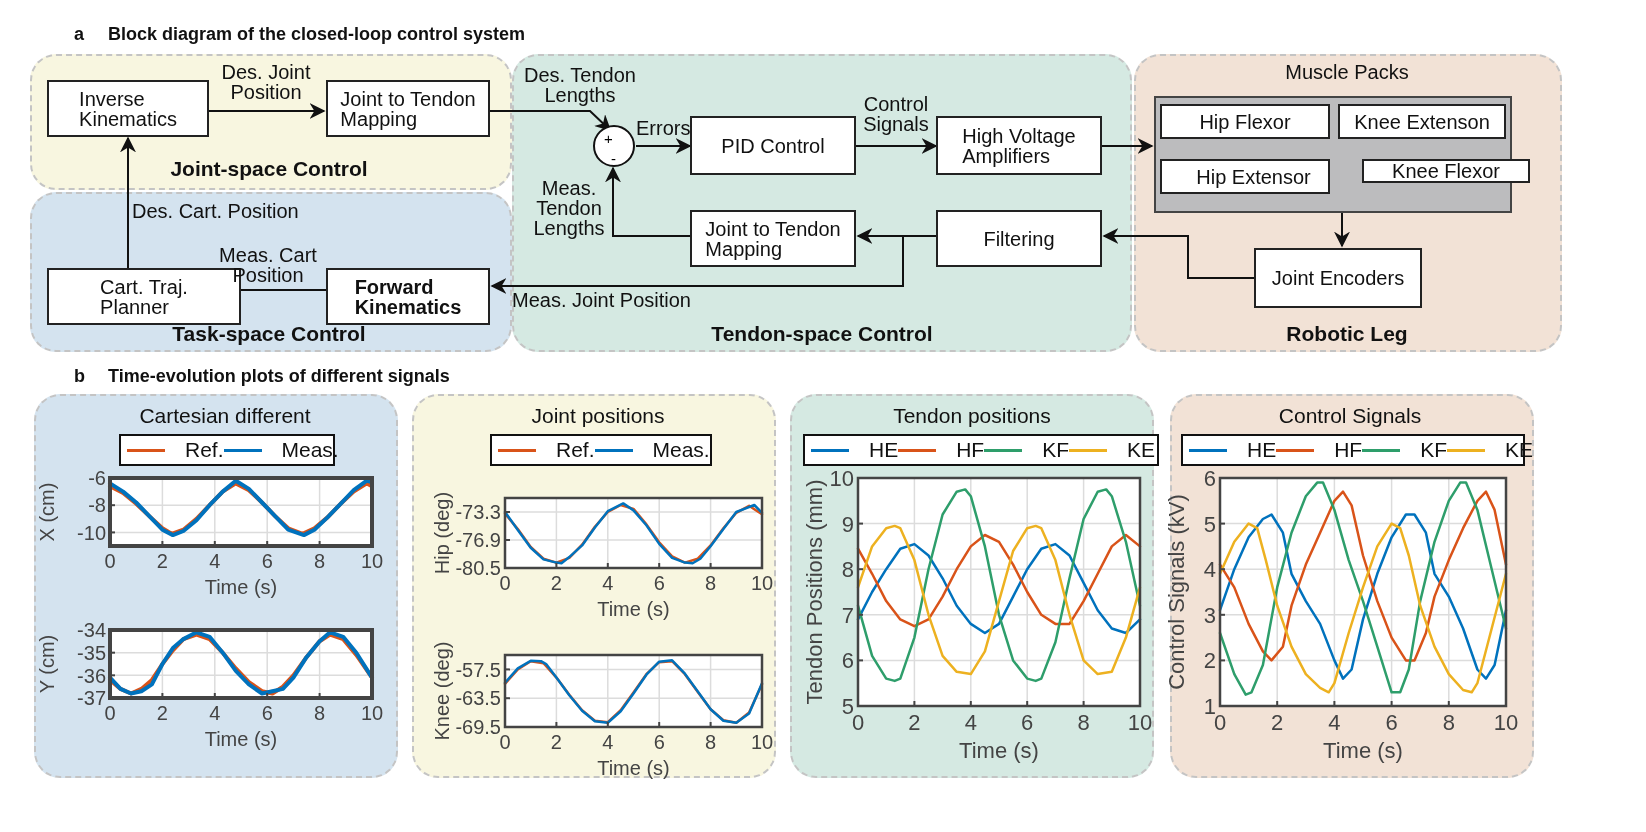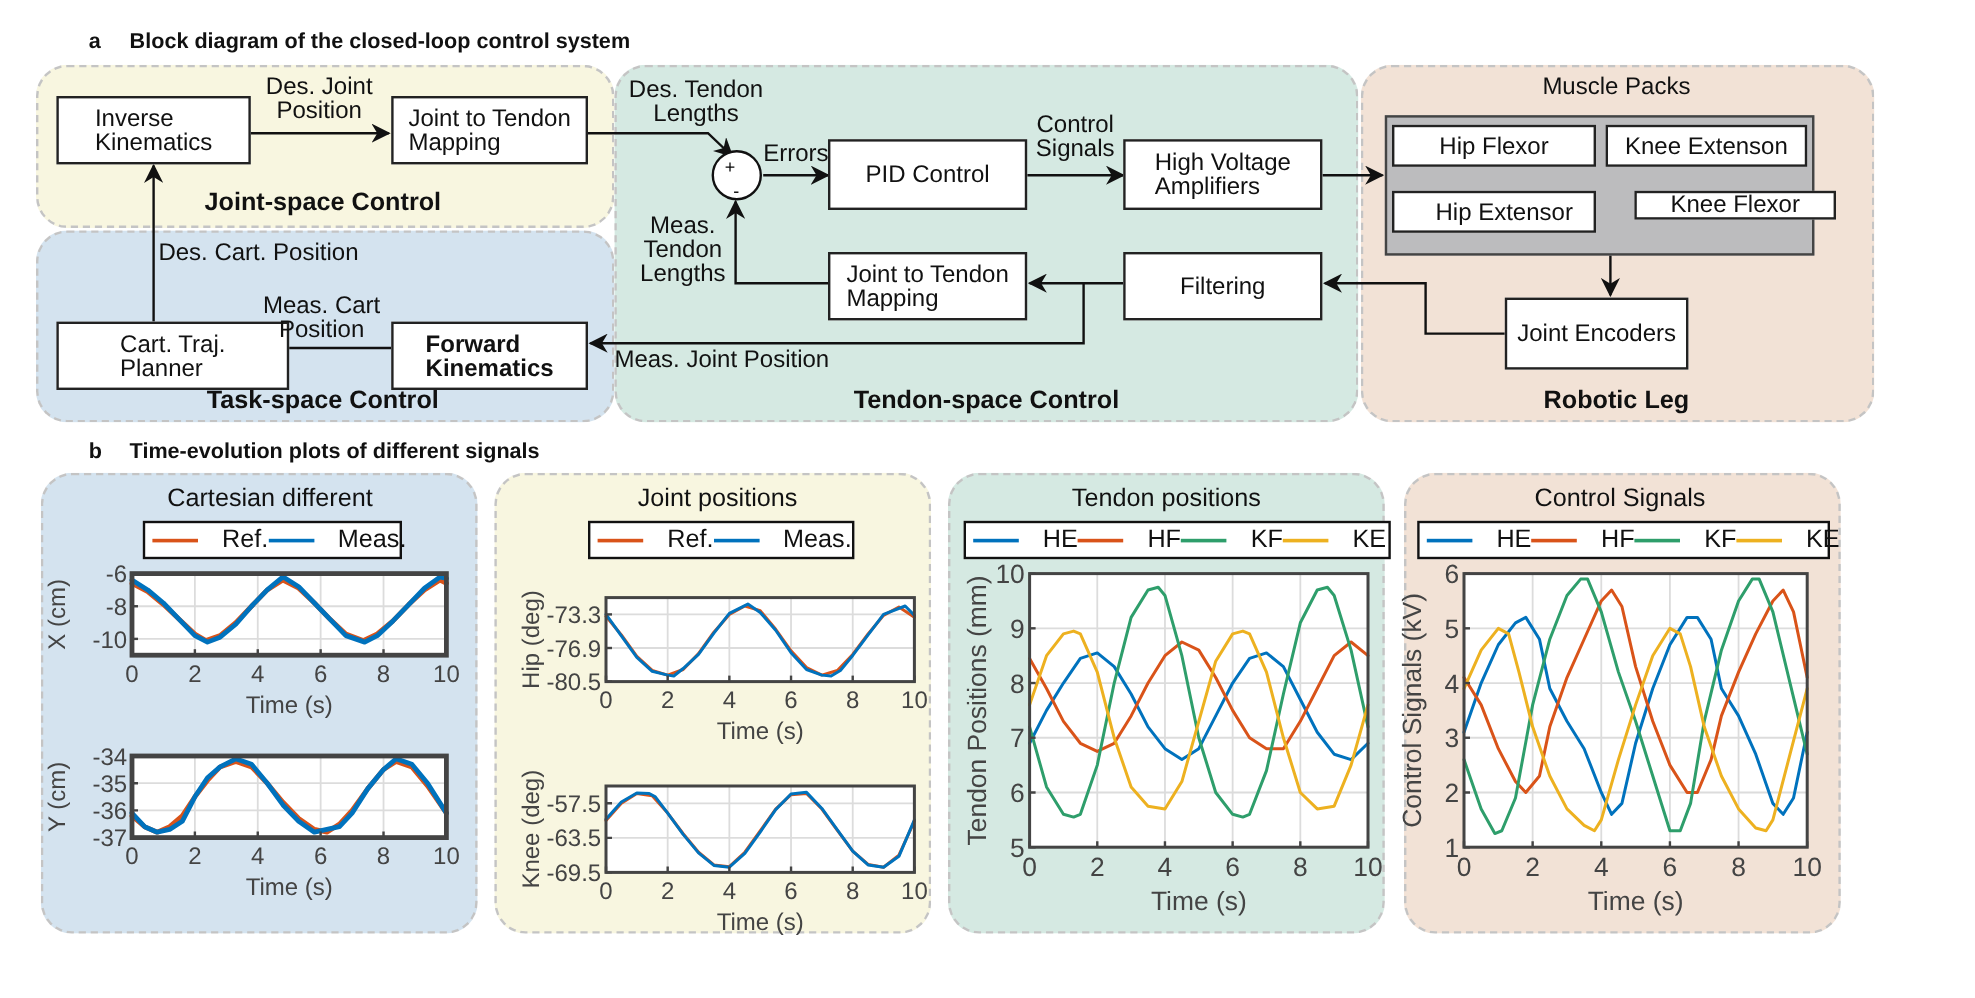--- a/index.html
+++ b/index.html
@@ -72,21 +72,21 @@
 <div class="block" style="left:47px;top:268px;width:194px;height:57px;">Cart. Traj.
 Planner</div>
 <div class="block" style="left:326px;top:268px;width:164px;height:57px;font-weight:bold;">Forward
 Kinematics</div>
 <div class="block" style="left:690px;top:116px;width:166px;height:59px;">PID Control</div>
 <div class="block" style="left:936px;top:116px;width:166px;height:59px;">High Voltage
 Amplifiers</div>
 <div class="block" style="left:690px;top:210px;width:166px;height:57px;">Joint to Tendon
 Mapping</div>
 <div class="block" style="left:936px;top:210px;width:166px;height:57px;">Filtering</div>
-<div class="block" style="left:1254px;top:248px;width:153px;height:60px;">Joint Encoders</div>
+<div class="block" style="left:1254px;top:248px;width:168px;height:60px;">Joint Encoders</div>
 
 <div class="lbl" style="left:1180px;top:62px;width:334px;">Muscle Packs</div>
 <div class="muscle-group" style="left:1154px;top:96px;width:358px;height:117px;"></div>
 <div class="block" style="left:1160px;top:104px;width:170px;height:35px;">Hip Flexor</div>
 <div class="block" style="left:1338px;top:104px;width:168px;height:35px;">Knee Extenson</div>
 <div class="block" style="left:1160px;top:159px;width:170px;height:35px;padding-left:17px;">Hip Extensor</div>
 <div class="block" style="left:1338px;top:159px;width:168px;height:24px;margin-left:24px;">Knee Flexor</div>
 
 <div class="lbl" style="left:206px;top:62px;width:120px;">Des. Joint
 Position</div>

